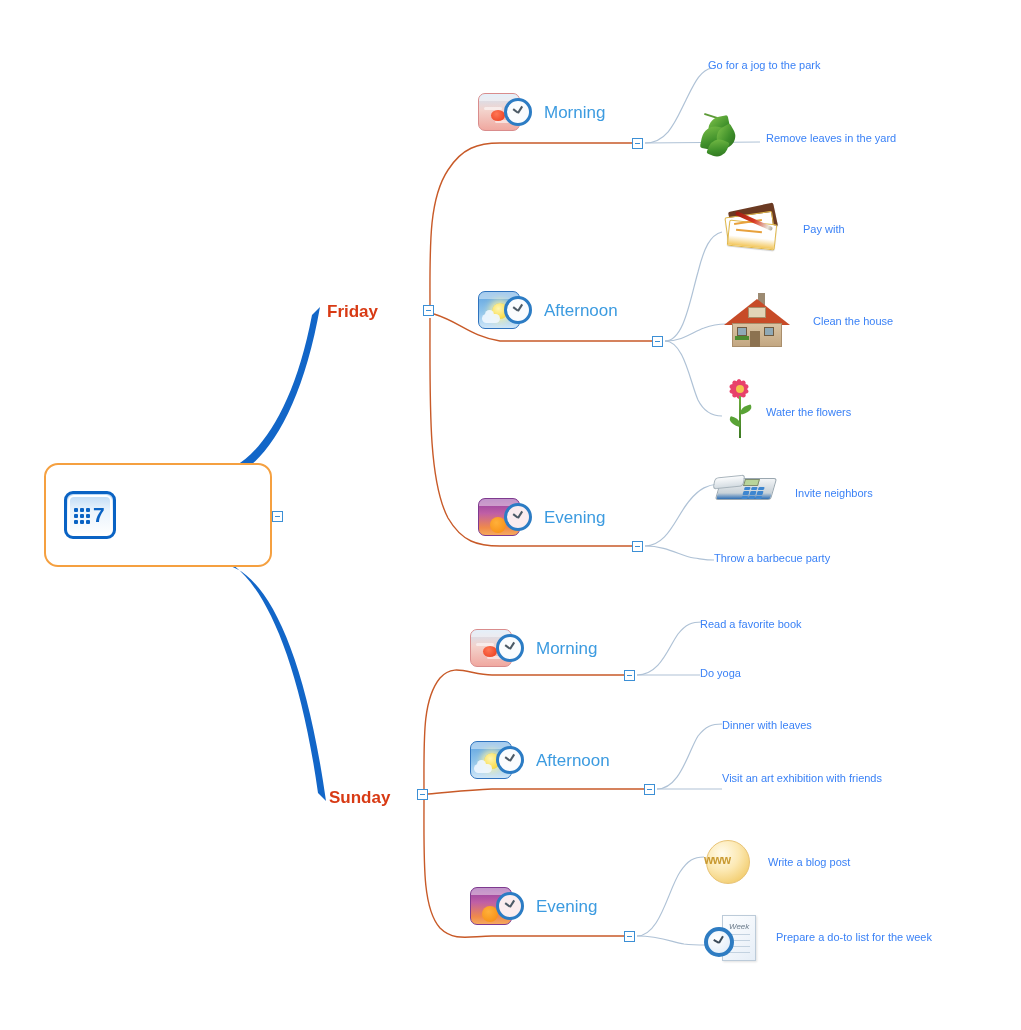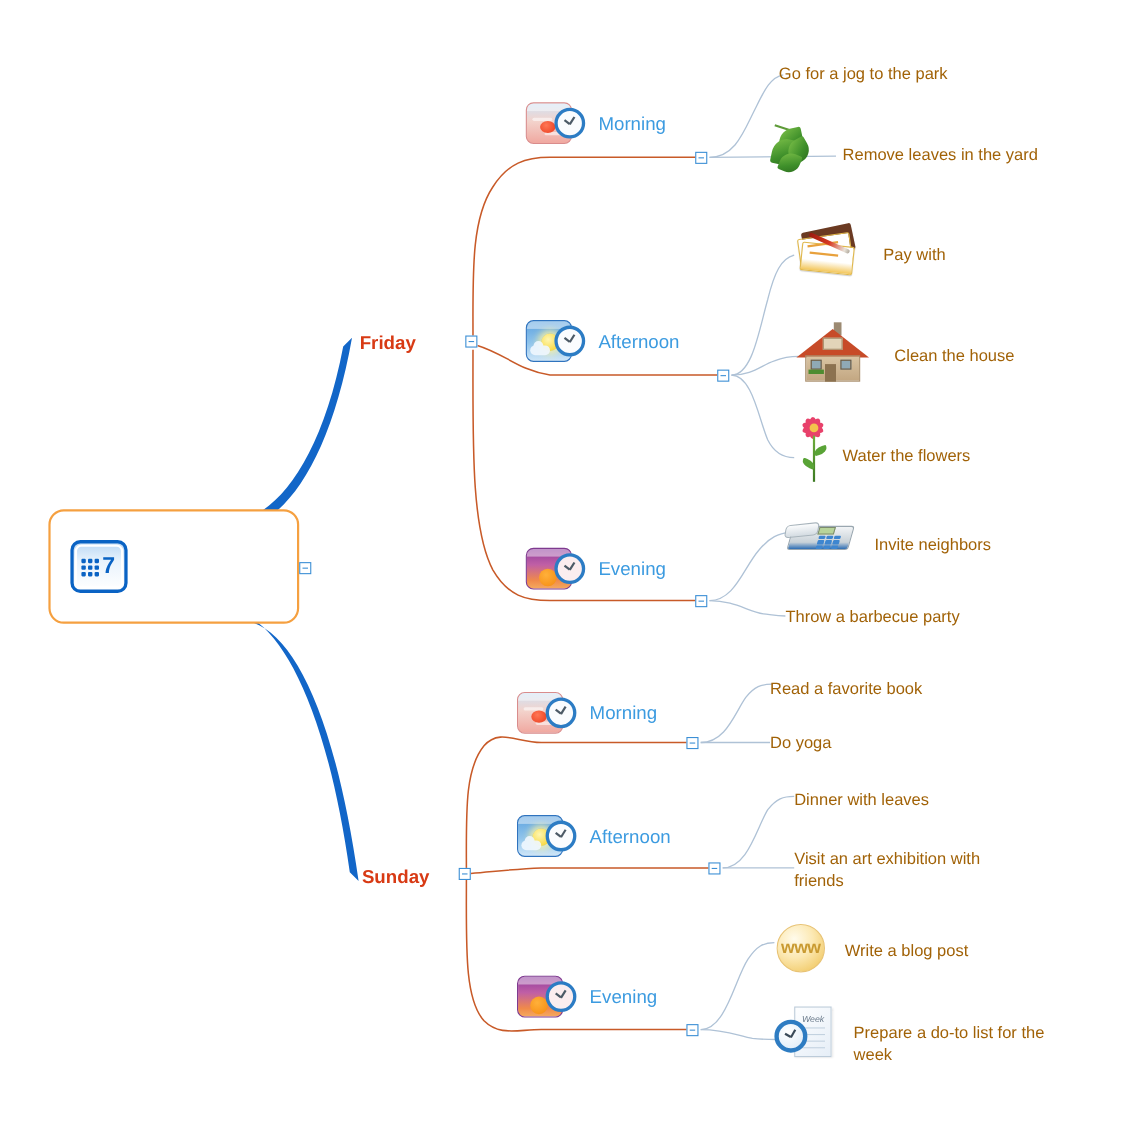--- a/index.html
+++ b/index.html
@@ -241,22 +241,22 @@
   }
   .tod .clock::after {
     left: 10px; top: 6px;
     width: 1.5px; height: 6px;
     transform: rotate(-52deg);
   }
 
   
   .leaf {
     position: absolute;
-    color: #a16207;
-    font-size: 15px;
+    color: #3b82f6;
+    font-size: 11px;
     line-height: 1.3;
     z-index: 6;
   }
   .leaf.wrap { width: 210px; }
 
   
   .licon {
     position: absolute;
     z-index: 6;
   }
@@ -450,22 +450,21 @@
     width: 44px; height: 44px;
     border-radius: 50%;
     background: radial-gradient(circle at 36% 30%, #FFFBEC 0%, #FCE9B4 42%, #F3CF74 78%, #E2B34D 100%);
     border: 1px solid #E8C375;
     box-sizing: border-box;
   }
   .ic-www .txt {
     position: absolute;
     left: 0; top: 15px;
     width: 48px;
-    text-align: center;
-    font-size: 16px;
+    font-size: 12px;
     font-weight: bold;
     color: #C99A31;
     letter-spacing: -0.5px;
   }
 
   
   .ic-doc { width: 60px; height: 52px; }
   .ic-doc .page {
     position: absolute;
     left: 18px; top: 2px;

